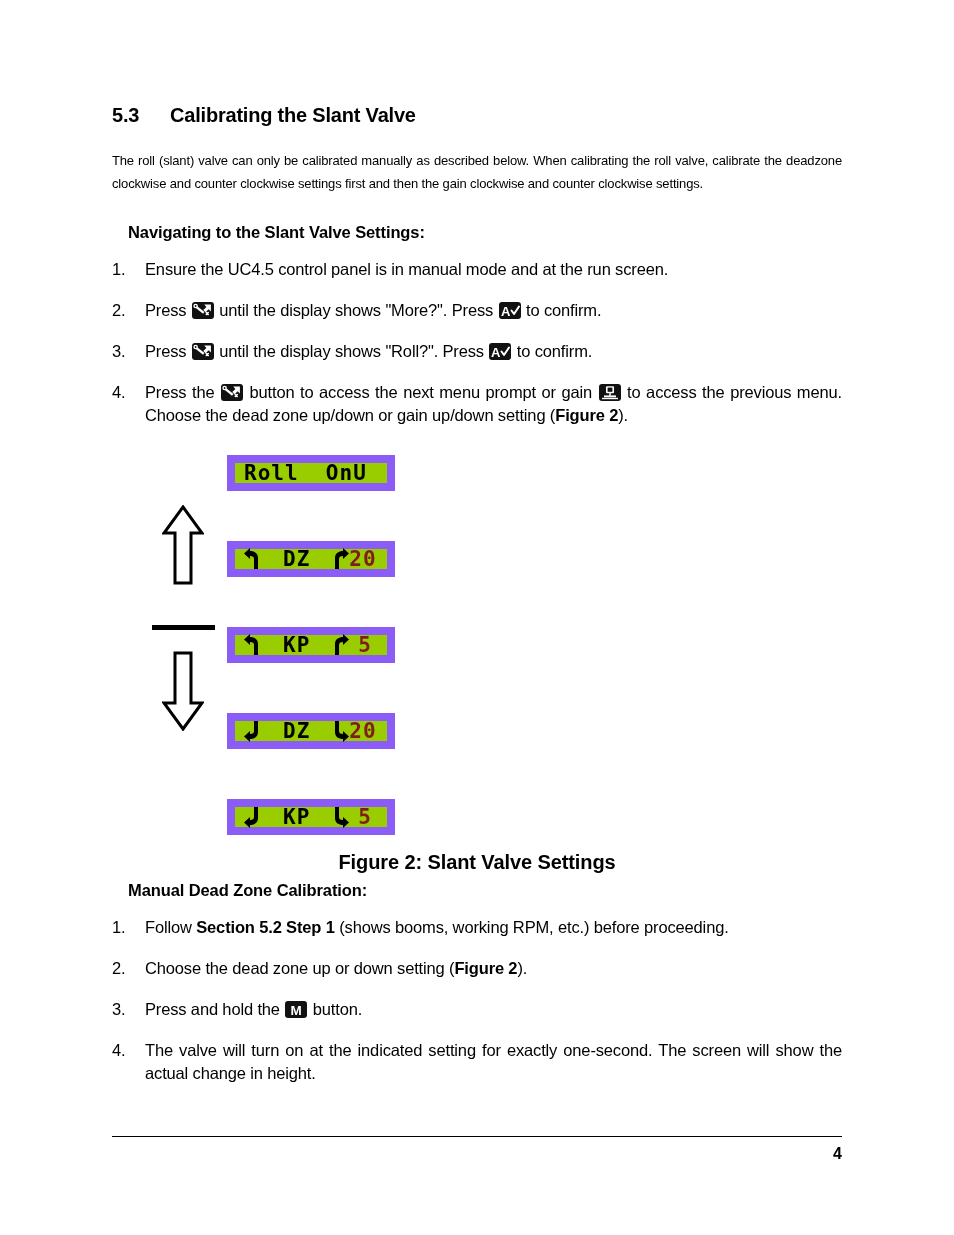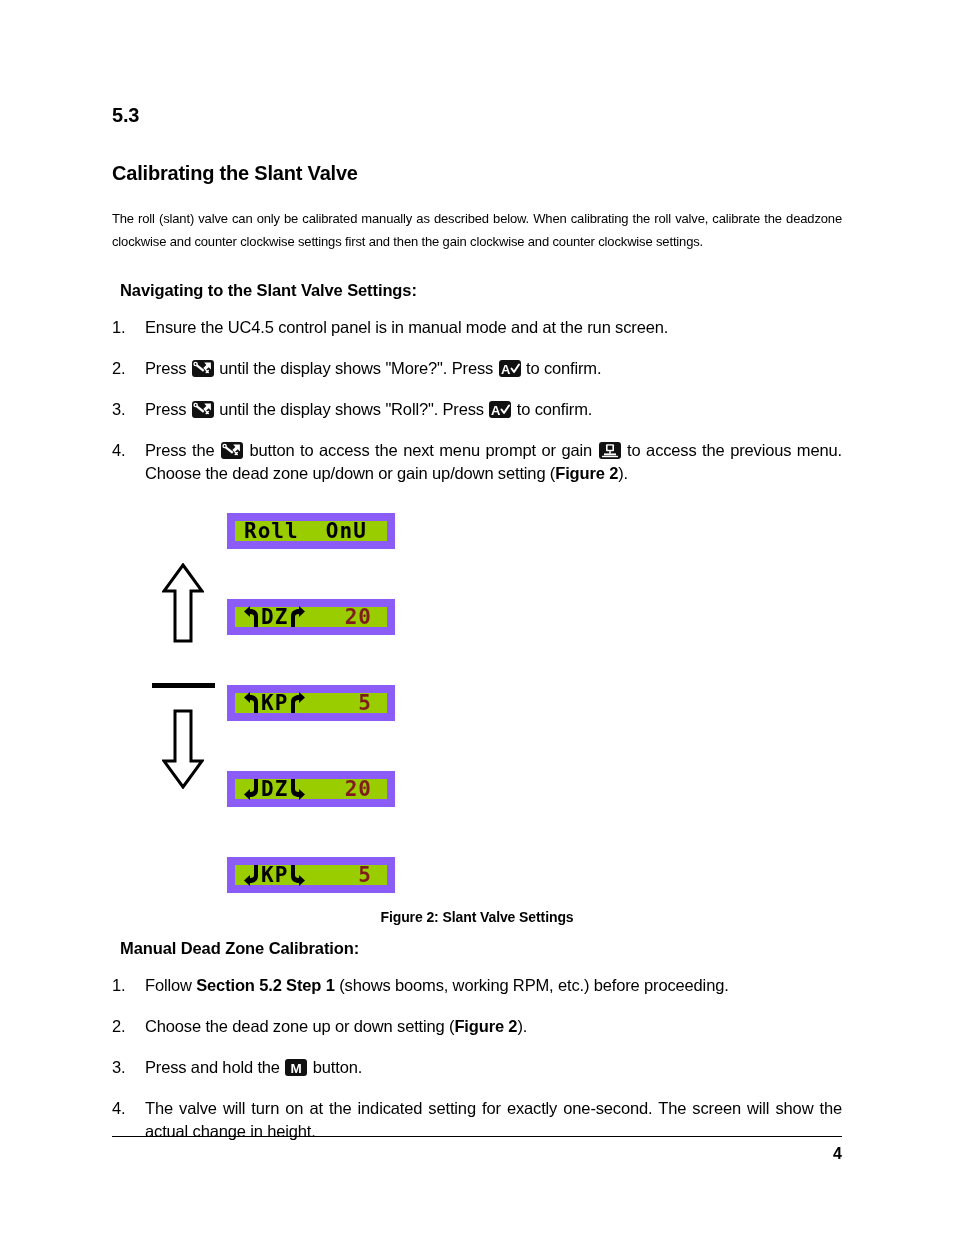--- a/index.html
+++ b/index.html
@@ -28,36 +28,35 @@
     width: 730px;
   }
 
   
   h2.section-heading {
     font-size: 20px;
     font-weight: bold;
     margin: 0 0 22px 0;
     letter-spacing: -0.2px;
     display: flex;
-    flex-direction: column;
   }
   h2.section-heading .num { width: 58px; flex: 0 0 58px; }
 
   p.body-para {
     font-size: 13px;
     line-height: 23px;
     margin: 0 0 28px 0;
     text-align: justify;
     letter-spacing: -0.15px;
   }
 
   h3.sub-heading {
     font-size: 16.5px;
     font-weight: bold;
-    margin: 0 0 16px 8px;
+    margin: 0 0 16px 16px;
     letter-spacing: -0.1px;
   }
 
   
   ol.steps {
     list-style: none;
     margin: 0;
     padding: 0;
   }
   ol.steps > li {
@@ -119,21 +118,21 @@
   }
   .lcd-text {
     font-family: "DejaVu Sans Mono", monospace;
     font-size: 21px;
     font-weight: bold;
     letter-spacing: 1px;
     line-height: 1;
     color: #000;
     white-space: pre;
   }
-  .lcd-label { display: flex; align-items: center; }
+  .lcd-label { display: flex; align-items: center; gap: 22px; }
   .lcd-value {
     margin-left: auto;
     font-family: "DejaVu Sans Mono", monospace;
     font-size: 21px;
     font-weight: bold;
     letter-spacing: 1px;
     color: #7f1d1d;
     padding-right: 6px;
   }
   .arrow-glyph { display: inline-block; width: 17px; height: 22px; }
@@ -145,21 +144,21 @@
     position: absolute;
     background: #000;
     height: 5px;
   }
 
   .fig-caption {
     position: absolute;
     left: 0;
     width: 730px;
     text-align: center;
-    font-size: 14px;
+    font-size: 20px;
     font-weight: bold;
     letter-spacing: -0.1px;
   }
 
   
   .footer-rule {
     position: absolute;
     left: 112px;
     top: 1136px;
     width: 730px;

